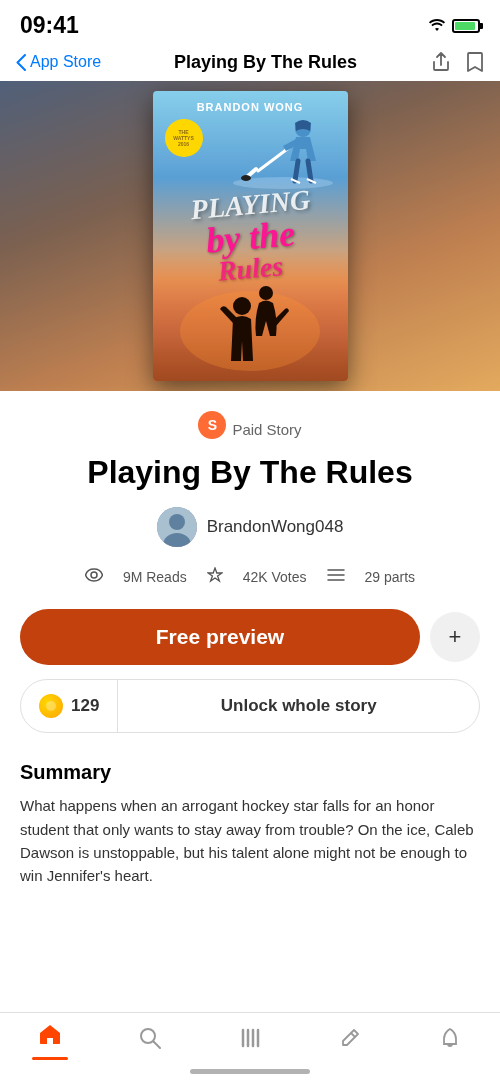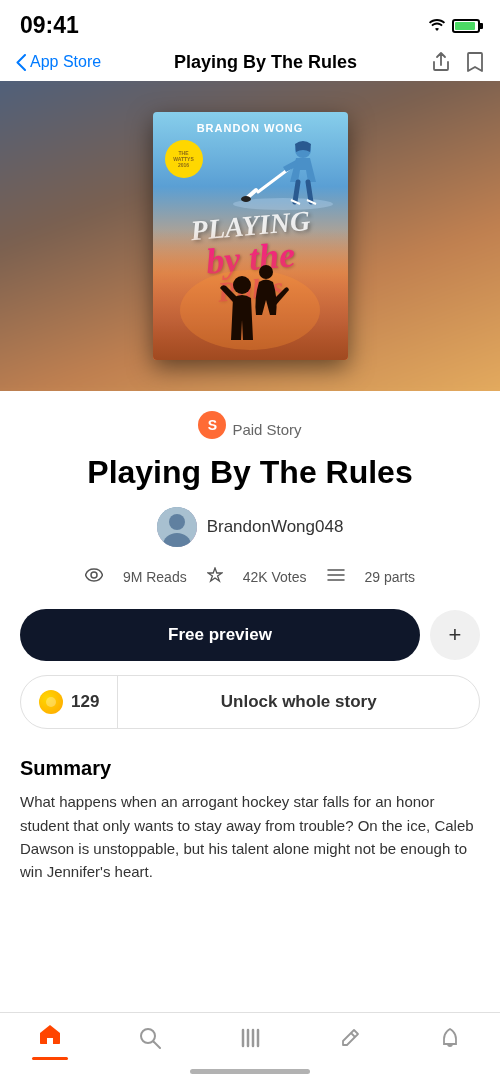--- a/index.html
+++ b/index.html
@@ -113,21 +113,21 @@
       position: absolute;
       inset: 0;
       background: linear-gradient(160deg, #4a6080 0%, #7a6050 35%, #c08050 65%, #e8b060 100%);
       filter: blur(8px);
       transform: scale(1.1);
     }
     .book-cover {
       position: relative;
       z-index: 2;
       width: 195px;
-      height: 248px;
+      height: 290px;
       border-radius: 4px;
       overflow: hidden;
       box-shadow: 0 8px 24px rgba(0,0,0,0.5);
       background: linear-gradient(180deg, #87CEEB 0%, #5a9fd4 30%, #f4a460 65%, #ff8c69 85%, #ff6b35 100%);
     }
     .book-cover-inner {
       width: 100%;
       height: 100%;
       position: relative;
     }
@@ -324,26 +324,26 @@
 
     
     .buttons-row {
       display: flex;
       align-items: center;
       gap: 10px;
       margin-bottom: 14px;
     }
     .free-preview-btn {
       flex: 1;
-      background: #0f172a;
+      background: #c2410c;
       color: #fff;
       border: none;
       border-radius: 30px;
       padding: 16px 0;
-      font-size: 17px;
+      font-size: 21px;
       font-weight: 600;
       cursor: pointer;
     }
     .add-btn {
       width: 50px;
       height: 50px;
       background: #f0f0f0;
       border: none;
       border-radius: 50%;
       font-size: 22px;

